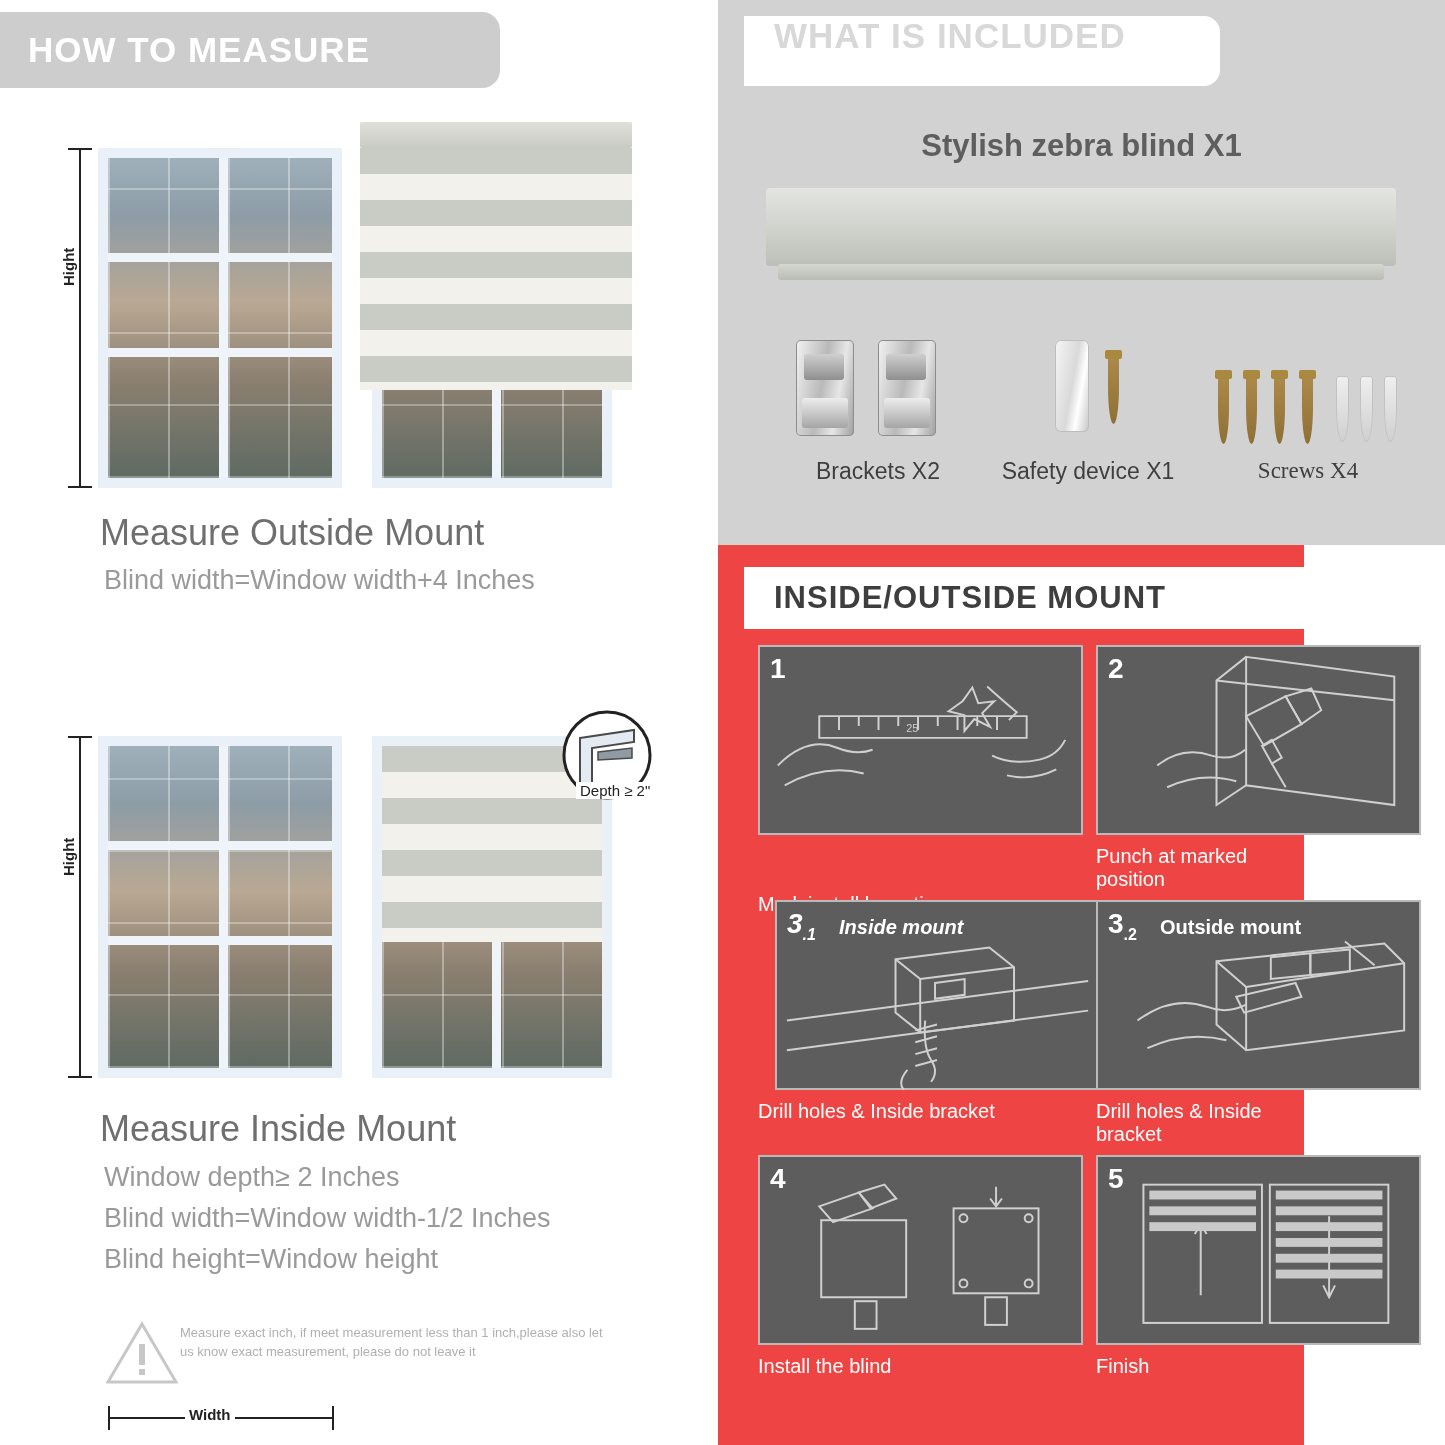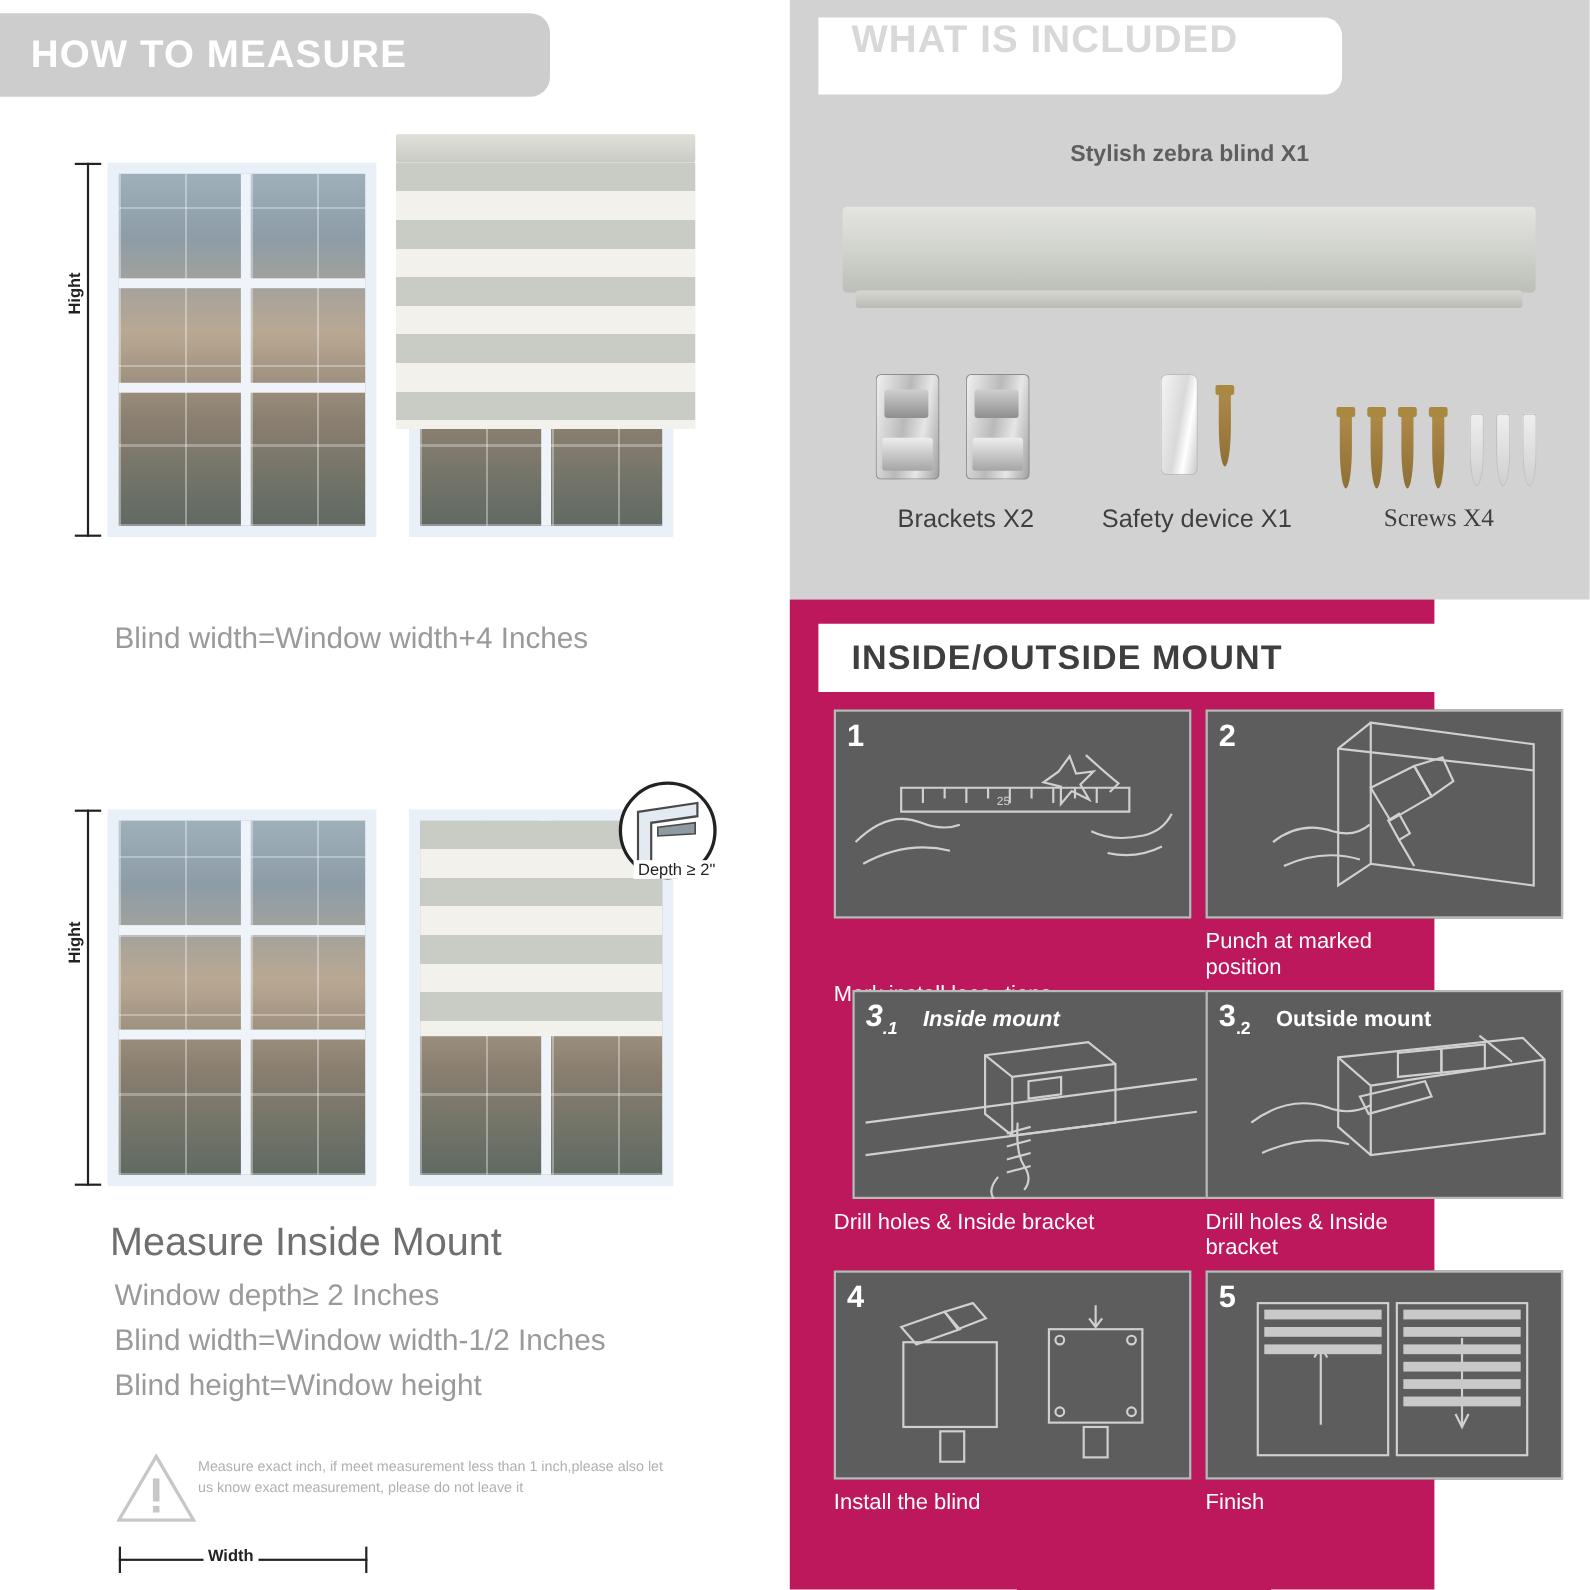--- a/index.html
+++ b/index.html
@@ -101,21 +101,21 @@
   }
   #included-banner{
     left:26px;top:16px;width:476px;height:70px;
     background:#ffffff;border-radius:0 16px 16px 0;
     padding-left:30px;box-sizing:border-box;
     position:absolute;display:flex;
   }
   #included-banner .banner-title{color:#d8d8d8;}
   .included-title{
     position:absolute;left:0;right:0;top:128px;text-align:center;
-    font-size:21px;font-weight:bold;color:#5e5e5e;
+    font-size:31px;font-weight:bold;color:#5e5e5e;
   }
   .headrail{
     position:absolute;left:48px;top:188px;width:630px;height:78px;
     background:linear-gradient(180deg,#e4e5e0 0%,#cfd1cb 55%,#bcbfb8 100%);
     border-radius:4px;
   }
   .headrail:after{
     content:"";position:absolute;left:12px;right:12px;bottom:-14px;height:16px;
     background:linear-gradient(180deg,#d5d7d0,#b9bcb4);border-radius:3px;
   }
@@ -153,21 +153,21 @@
   .anchor{
     position:absolute;width:13px;height:66px;
     background:linear-gradient(180deg,#efefef,#cfcfcf);
     border-radius:3px 3px 50% 50%;
     box-shadow:inset 0 0 0 1px #c2c2c2;
   }
 
   
   .right-bottom{
     position:absolute;left:718px;top:545px;width:586px;height:900px;
-    background:#be185d;
+    background:#ef4444;
   }
   #mount-banner{
     position:absolute;left:26px;top:22px;width:590px;height:62px;
     background:#ffffff;border-radius:0 16px 16px 0;
     padding-left:30px;box-sizing:border-box;display:flex;align-items:center;
   }
   #mount-banner .banner-title{color:#3e3e3e;font-size:31px;}
   .step{
     position:absolute;border:2px solid #b9b9b9;background:#5d5d5d;
     box-sizing:border-box;
@@ -218,20 +218,21 @@
       <div class="window" style="left:372px;top:68px;width:240px;height:320px;">
         <div class="glass"></div>
         <div class="mullion-v" style="left:110px;"></div>
       </div>
       <div class="blind" style="left:360px;top:22px;width:272px;height:268px;border:none;">
         <div class="blind-head" style="top:0;left:0;right:0;height:26px;"></div>
         <div class="blind-fabric" style="top:26px;height:242px;"></div>
       </div>
     </div>
 
+    <div class="heading" style="left:100px;top:512px;">Measure Outside Mount</div>
     <div class="bodyline" style="left:104px;top:565px;">Blind width=Window width+4 Inches</div>
 
     <div class="win-wrap" style="left:0;top:690px;width:710px;height:410px;">
 
       <div class="arrow-line" style="left:108px;top:727px;width:226px;height:2px;"></div>
       <div class="arrow-line" style="left:108px;top:716px;width:2px;height:24px;"></div>
       <div class="arrow-line" style="left:332px;top:716px;width:2px;height:24px;"></div>
       <div class="dim-label" style="left:185px;top:716px;">Width</div>
 
       <div class="arrow-line" style="left:79px;top:46px;width:2px;height:342px;"></div>

